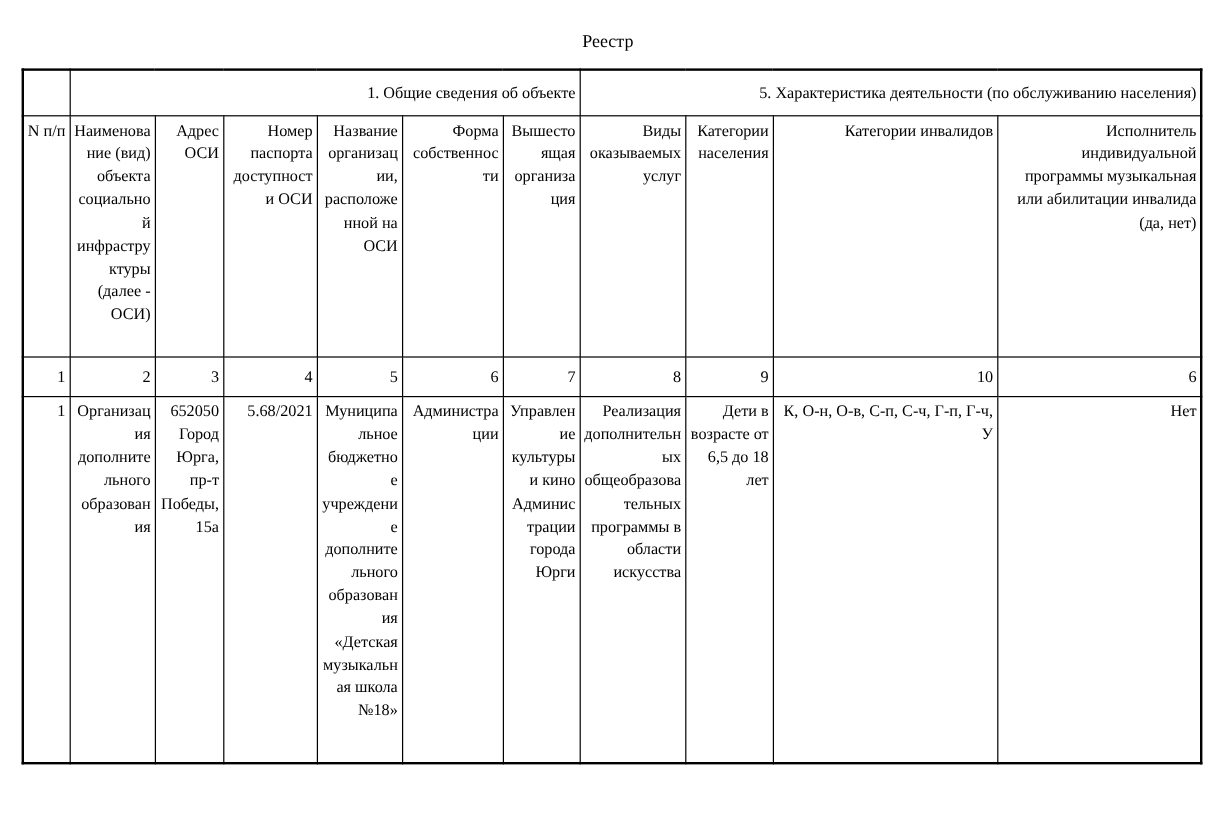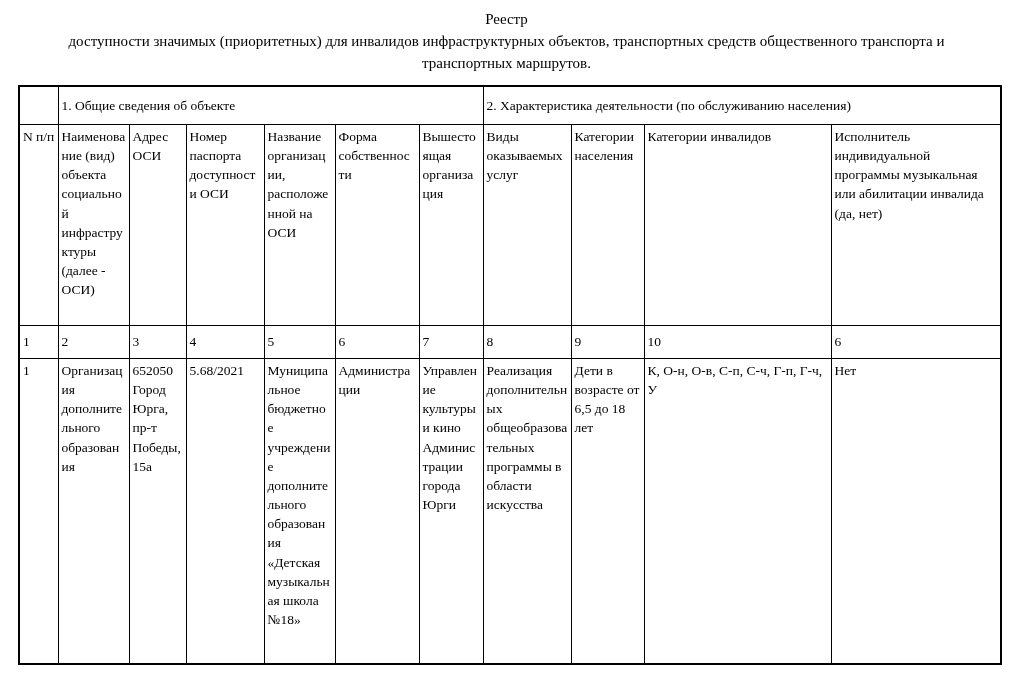--- a/index.html
+++ b/index.html
@@ -6,39 +6,39 @@
     margin: 0;
     padding: 0;
     background: #ffffff;
     width: 1013px;
     height: 690px;
     overflow: hidden;
     font-family: "Liberation Serif", "DejaVu Serif", serif;
     color: #000000;
   }
   .doc-title-block {
-    margin-top: 8px;
+    margin-top: 24px;
     text-align: center;
     font-size: 15px;
     line-height: 22px;
   }
   .doc-subtitle {
     max-width: 932px;
     margin: 0 auto;
   }
   table.registry {
     border-collapse: collapse;
     table-layout: fixed;
     width: 982px;
     margin: 11px 0 0 18px;
     border: 2px solid #000000;
   }
   table.registry td {
     border: 1px solid #000000;
-    text-align: left;
+    text-align: right;
     vertical-align: top;
     padding: 2px 3px;
     font-size: 13.5px;
     line-height: 1.42;
     overflow-wrap: break-word;
     word-wrap: break-word;
   }
   tr.section-row td {
     vertical-align: middle;
     height: 33px;
@@ -52,42 +52,41 @@
   }
   tr.data-row td {
     height: 300px;
   }
 </style>
 </head>
 <body>
 
 <div class="doc-title-block">
   <div>Реестр</div>
-  <div class="doc-subtitle">доступности значимых (приоритетных) для инвалидов инфраструктурных объектов, транспортных средств общественного транспорта и транспортных маршрутов.</div>
 </div>
 
 <table class="registry">
   <colgroup>
     <col style="width:39px">
       <col style="width:71px">
       <col style="width:57px">
       <col style="width:78px">
     <col style="width:71px">
       <col style="width:84px">
       <col style="width:64px">
       <col style="width:88px">
     <col style="width:73px">
       <col style="width:187px">
       <col style="width:170px">
   </colgroup>
   <tbody>
     <tr class="section-row">
       <td></td>
       <td colspan="6">1. Общие сведения об объекте</td>
-      <td colspan="4">2. Характеристика деятельности (по обслуживанию населения)</td>
+      <td colspan="4">5. Характеристика деятельности (по обслуживанию населения)</td>
     </tr>
     <tr class="header-row">
       <td>N п/п</td>
       <td>Наименование (вид) объекта социальной инфраструктуры (далее - ОСИ)</td>
       <td>Адрес ОСИ</td>
       <td>Номер паспорта доступности ОСИ</td>
       <td>Название организации, расположенной на ОСИ</td>
       <td>Форма собственности</td>
       <td>Вышестоящая организация</td>
       <td>Виды оказываемых услуг</td>

